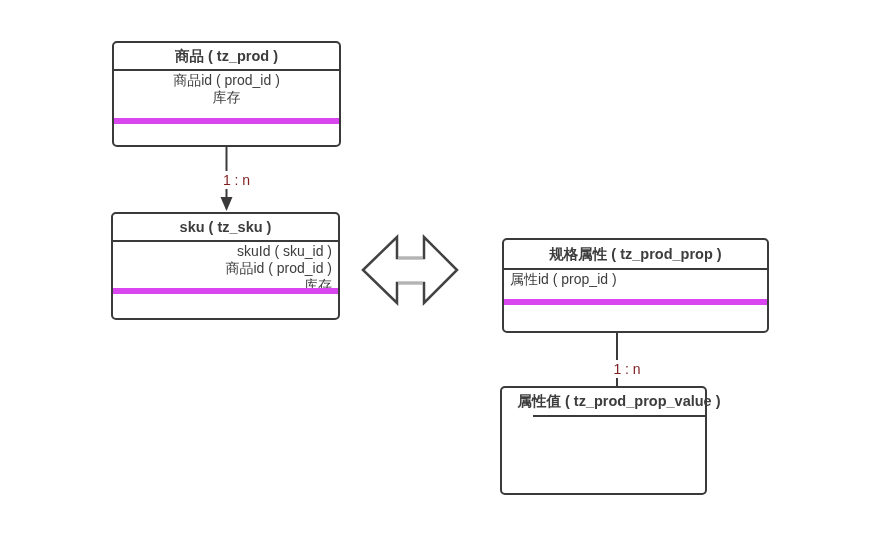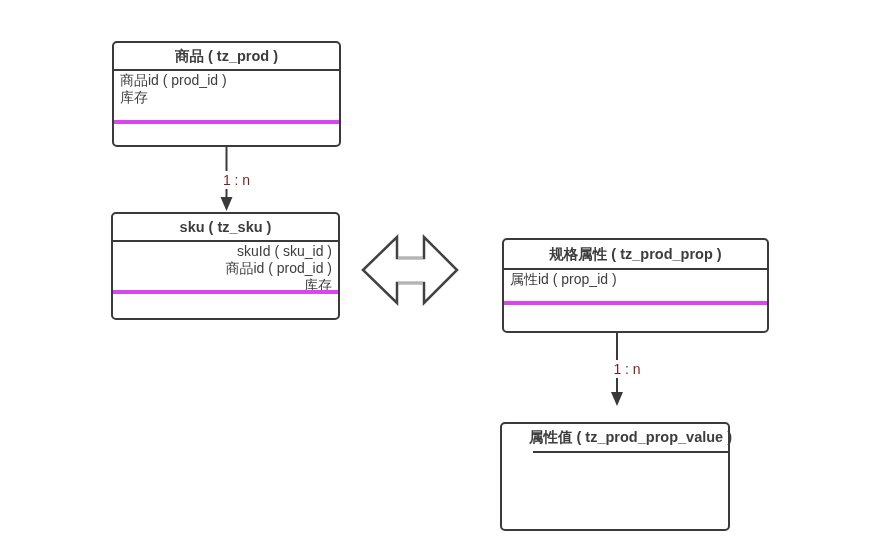--- a/index.html
+++ b/index.html
@@ -31,21 +31,21 @@
     border-bottom: 2px solid #3a3a3a;
     font-weight: bold;
     font-size: 14.5px;
     display: flex;
     align-items: center;
     justify-content: center;
     white-space: nowrap;
   }
   .er-fields {
     box-sizing: border-box;
-    border-bottom: 4px solid #d946ef;
+    border-bottom: 6px solid #d946ef;
     padding: 1px 6px 0 6px;
     font-size: 14px;
     line-height: 17px;
     white-space: nowrap;
     overflow: hidden;
   }
   .er-footer { flex: 1; }
   .rel-label {
     position: absolute;
     transform: translate(-50%, -50%);
@@ -74,21 +74,21 @@
       <polygon points="611,392 623,392 617,406" fill="#3a3a3a"></polygon>
     </g>
 
     <g>
       <path d="M 363 270 L 397 237 L 397 258 L 424 258 L 424 237 L 457 270 L 424 303 L 424 283 L 397 283 L 397 303 Z" fill="#ffffff" stroke="#424242" stroke-width="2.5" stroke-linejoin="miter"></path>
       <line x1="398" y1="258" x2="423" y2="258" stroke="#b4b4b4" stroke-width="2.5"></line>
       <line x1="398" y1="283" x2="423" y2="283" stroke="#b4b4b4" stroke-width="2.5"></line>
     </g>
   </svg>
 
-  <div class="er-table" style="left:112px; top:41px; width:229px; height:106px;">
+  <div class="er-table" style="left:112px; top:41px; width:229px; height:106px;text-align:center;">
     <div class="er-header" style="height:28px;">商品 ( tz_prod )</div>
     <div class="er-fields" style="height:53px;">
       <div>商品id ( prod_id )</div>
       <div>库存</div>
     </div>
     <div class="er-footer"></div>
   </div>
 
   <div class="er-table" style="left:111px; top:212px; width:229px; height:108px;text-align:right;">
     <div class="er-header" style="height:28px;">sku ( tz_sku )</div>
@@ -101,21 +101,21 @@
   </div>
 
   <div class="er-table" style="left:502px; top:238px; width:267px; height:95px;">
     <div class="er-header" style="height:30px;">规格属性 ( tz_prod_prop )</div>
     <div class="er-fields" style="height:35px;">
       <div>属性id ( prop_id )</div>
     </div>
     <div class="er-footer"></div>
   </div>
 
-  <div class="er-table" style="left:500px; top:422px; width:230px; height:109px;padding-left:31px;">
+  <div class="er-table" style="left:500px; top:386px; width:207px; height:109px;padding-left:31px;">
     <div class="er-header" style="height:29px;">属性值 ( tz_prod_prop_value )</div>
     <div class="er-footer"></div>
   </div>
 
   <div class="rel-label" style="left:226.5px; top:180px;">1 : n</div>
   <div class="rel-label" style="left:617px; top:369px;">1 : n</div>
 
 </div>
 
 </body></html>

